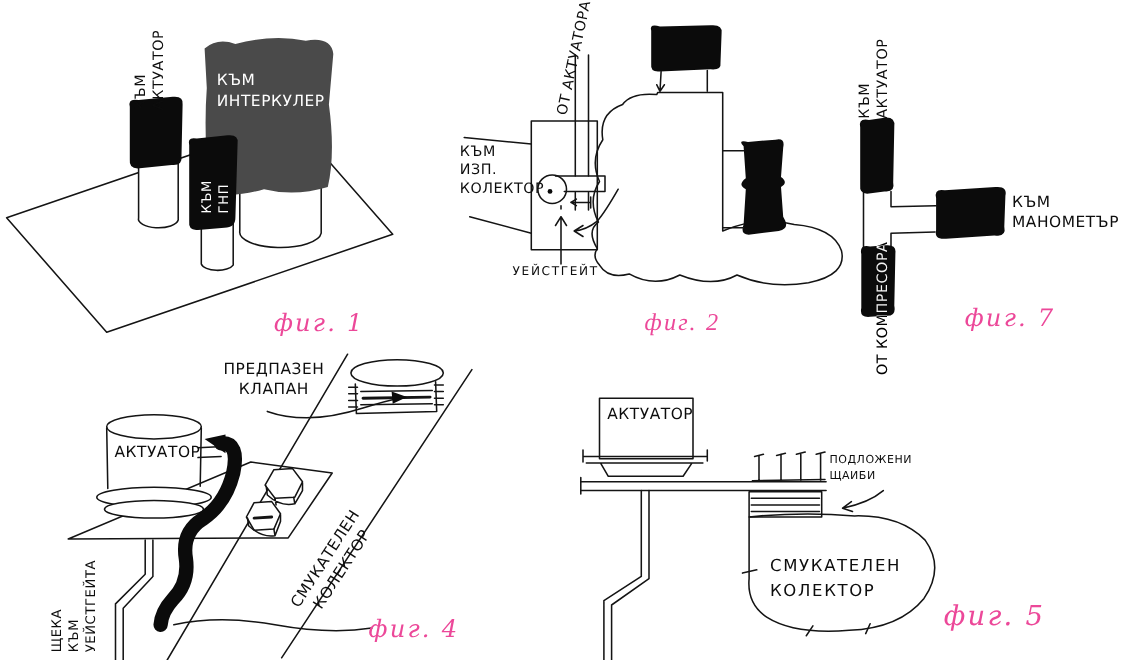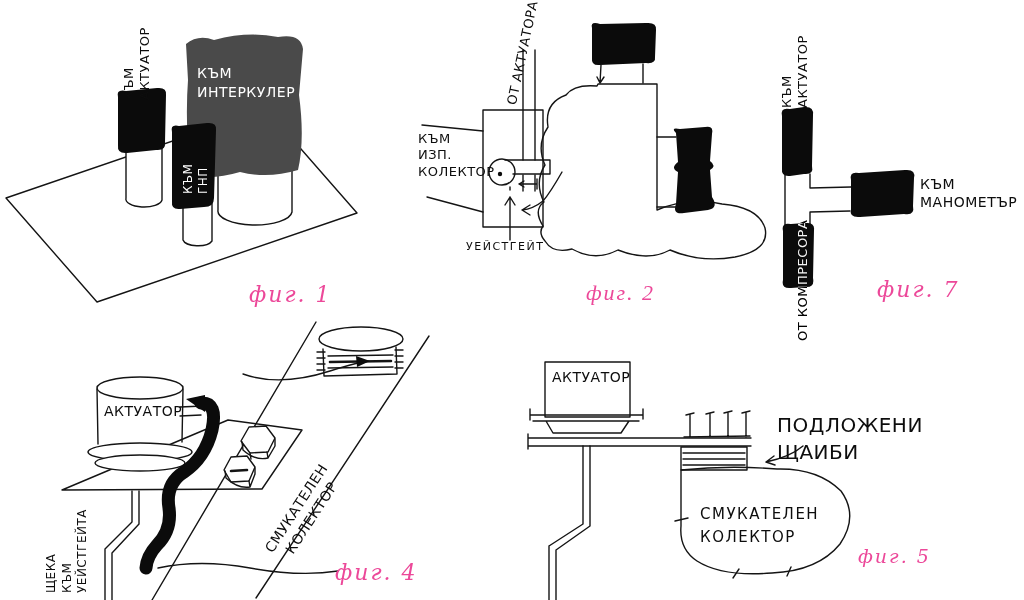--- a/index.html
+++ b/index.html
@@ -128,28 +128,30 @@
   <div class="lbl" style="left:466px; top:240px; font-size:11px; letter-spacing:1.5px;">УЕЙСТГЕЙТ</div>
   <div class="cap" style="left:586px; top:280px;font-family:Liberation Serif, serif;">фиг. 2</div>
 
   <div class="lbl" style="left:779px; top:108px; transform:rotate(-90deg);">КЪМ
 АКТУАТОР</div>
   <div class="lbl" style="left:920px; top:176px; font-size:14px;">КЪМ
 МАНОМЕТЪР</div>
   <div class="lbl blend" style="left:795px; top:341px; transform:rotate(-90deg);">ОТ КОМПРЕСОРА</div>
   <div class="cap" style="left:877px; top:277px;">фиг. 7</div>
 
+  <div class="lbl" style="left:198px; top:328px; width:102px; text-align:center; font-size:14px;">ПРЕДПАЗЕН
+КЛАПАН</div>
   <div class="lbl" style="left:104px; top:403px; font-size:14px;">АКТУАТОР</div>
   <div class="lbl" style="left:44px; top:593px; transform:rotate(-90deg); font-size:12px; line-height:1.3;">ЩЕКА
 КЪМ
 УЕЙСТГЕЙТА</div>
   <div class="lbl" style="left:260px; top:549px; transform:rotate(-57deg); font-size:14px; width:108px; text-align:center;">СМУКАТЕЛЕН
 КОЛЕКТОР</div>
   <div class="cap" style="left:335px; top:560px;">фиг. 4</div>
 
   <div class="lbl" style="left:552px; top:369px; font-size:14px;">АКТУАТОР</div>
-  <div class="lbl" style="left:777px; top:412px; font-size:20px; line-height:1.35;">ПОДЛОЖЕНИ
+  <div class="lbl" style="left:754px; top:412px; font-size:10px; line-height:1.35;">ПОДЛОЖЕНИ
 ЩАИБИ</div>
   <div class="lbl" style="left:700px; top:503px; font-size:15px; line-height:1.5; letter-spacing:1.5px;">СМУКАТЕЛЕН
 КОЛЕКТОР</div>
-  <div class="cap" style="left:858px; top:545px; font-size:19px;">фиг. 5</div>
+  <div class="cap" style="left:858px; top:545px; font-size:25px;">фиг. 5</div>
 
 </div>
 
 </body></html>

